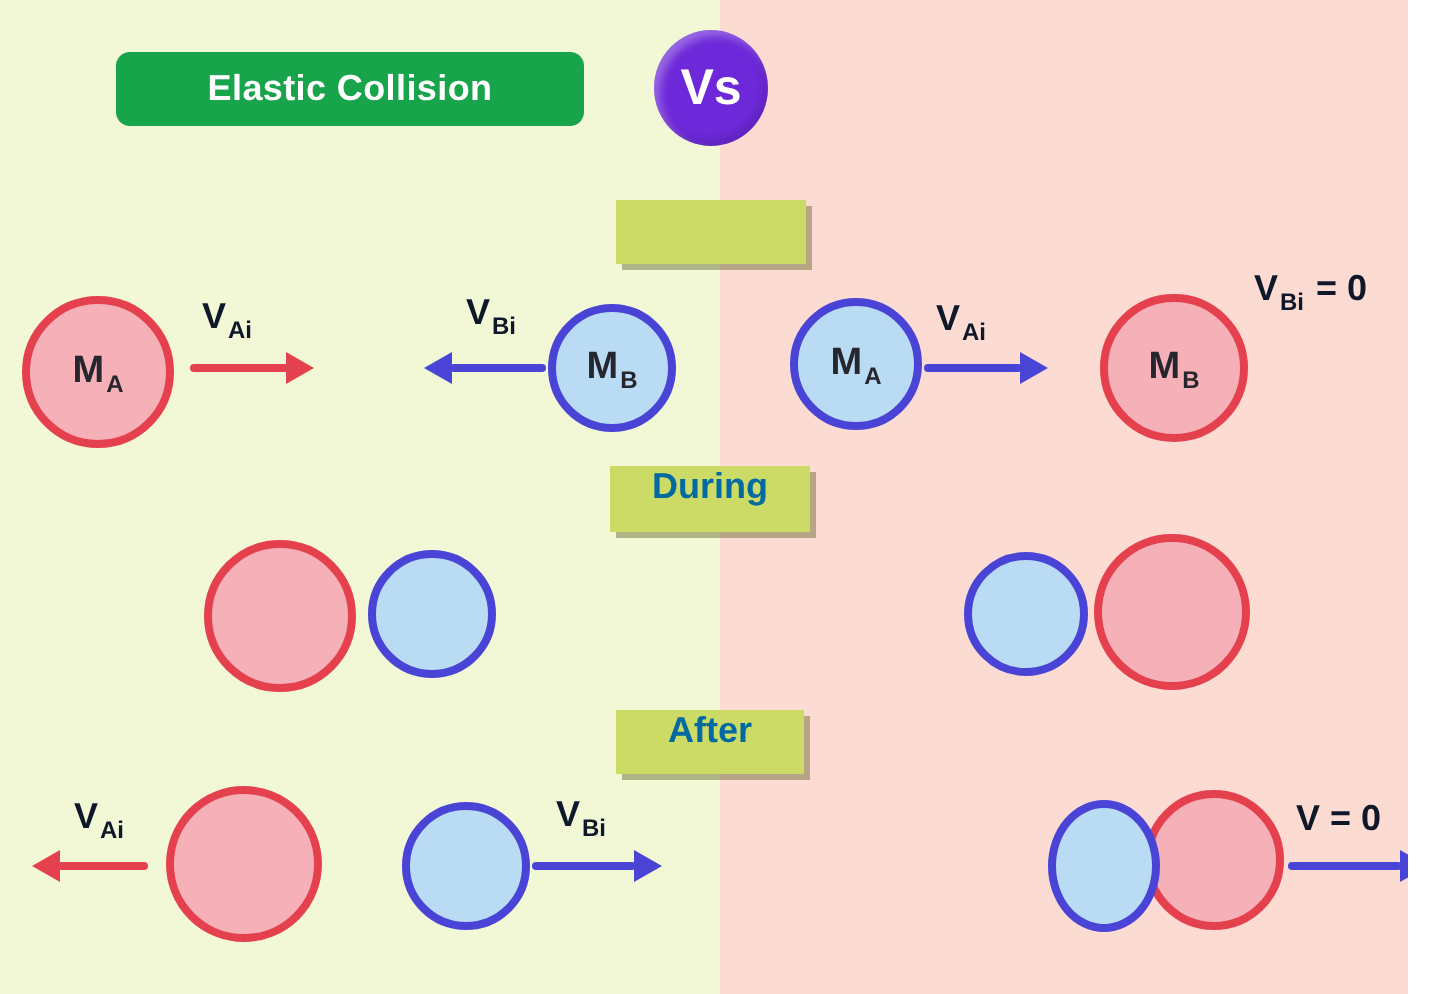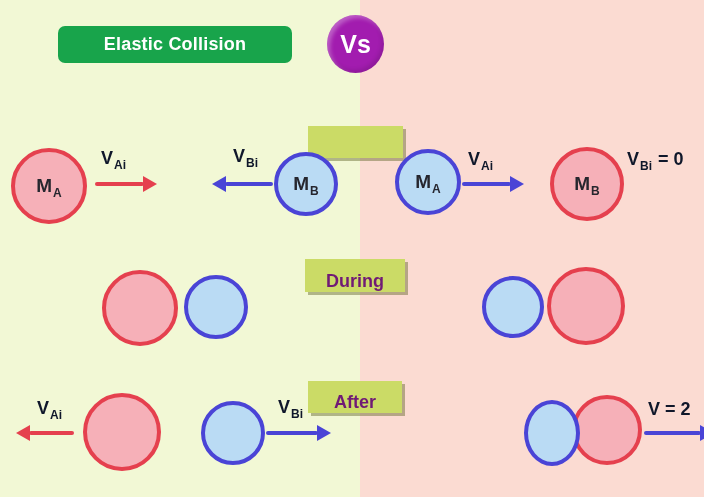--- a/index.html
+++ b/index.html
@@ -9,27 +9,27 @@
   .half.left  { left:0;   background:#f2f8d5; }
   .half.right { left:360px; background:#fbdbd2; }
 
   .banner { position:absolute; top:26px; width:234px; height:37px; border-radius:7px;
             display:flex; align-items:center; justify-content:center;
             color:#ffffff; font-weight:bold; font-size:18px; letter-spacing:.2px; }
   .banner.green { left:58px;  background:#18a44b; }
   .banner.blue  { left:403px; background:#19339f; }
 
   .vs-badge { position:absolute; left:327px; top:15px; width:57px; height:58px; border-radius:50%;
-              background:#a21caf; color:#ffffff; font-weight:bold; font-size:25px;
+              background:#6d28d9; color:#ffffff; font-weight:bold; font-size:25px;
               display:flex; align-items:center; justify-content:center;
               box-shadow: inset 3px 3px 4px rgba(255,255,255,.30), inset -2px -3px 4px rgba(0,0,0,.12); }
 
   .stage { position:absolute; background:#cbdb66; box-shadow:3px 3px 0 rgba(95,100,40,.45);
-           display:flex; align-items:flex-end; justify-content:center;
-           font-weight:bold; font-size:18px; color:#701a75;margin-top:26px; }
+           display:flex; align-items:flex-start; justify-content:center;
+           font-weight:bold; font-size:18px; color:#0369a1; }
   .stage.before { left:308px; top:100px; width:95px;  height:32px; }
   .stage.during { left:305px; top:233px; width:100px; height:33px; }
   .stage.after  { left:308px; top:355px; width:94px;  height:32px; }
 
   .circle { position:absolute; border-radius:50%;
             display:flex; align-items:center; justify-content:center;
             font-weight:bold; font-size:19px; color:#26262e; }
   .circle.red  { border:4px solid #e5404e; background:#f6b0b8; }
   .circle.blue { border:4px solid #4a44d6; background:#badbf4; }
 
@@ -102,21 +102,21 @@
   <div class="vlabel" style="left:468px; top:149px;">
     <span>V</span><span class="sub">Ai</span>
   </div>
   <div class="arrow" style="left:462px; top:176px; width:62px;">
     <span class="shaft blue" style="left:0; width:49px;"></span>
     <span class="head right-blue" style="left:48px;"></span>
   </div>
   <div class="circle red" style="left:550px; top:147px; width:74px; height:74px;">
     <span><span>M</span><span class="sub">B</span></span>
   </div>
-  <div class="vlabel" style="left:627px; top:149px;">
+  <div class="vlabel" style="left:627px; top:134px;">
     <span>V</span><span class="sub">Bi</span><span class="suffix">= 0</span>
   </div>
 
   <div class="circle red" style="left:102px; top:270px; width:76px; height:76px;"></div>
   <div class="circle blue" style="left:184px; top:275px; width:64px; height:64px;"></div>
 
   <div class="circle blue" style="left:482px; top:276px; width:62px; height:62px;"></div>
   <div class="circle red" style="left:547px; top:267px; width:78px; height:78px;"></div>
 
   <div class="vlabel" style="left:37px; top:398px;">
@@ -132,20 +132,20 @@
     <span>V</span><span class="sub">Bi</span>
   </div>
   <div class="arrow" style="left:266px; top:425px; width:65px;">
     <span class="shaft blue" style="left:0; width:52px;"></span>
     <span class="head right-blue" style="left:51px;"></span>
   </div>
 
   <div class="circle red" style="left:572px; top:395px; width:70px; height:70px; z-index:1;"></div>
   <div class="circle blue" style="left:524px; top:400px; width:56px; height:66px; z-index:2;"></div>
   <div class="vlabel" style="left:648px; top:399px; z-index:3;">
-    <span>V = 2</span>
+    <span>V = 0</span>
   </div>
   <div class="arrow" style="left:644px; top:425px; width:70px; z-index:3;">
     <span class="shaft blue" style="left:0; width:57px;"></span>
     <span class="head right-blue" style="left:56px;"></span>
   </div>
 
 </div>
 
 </body></html>

